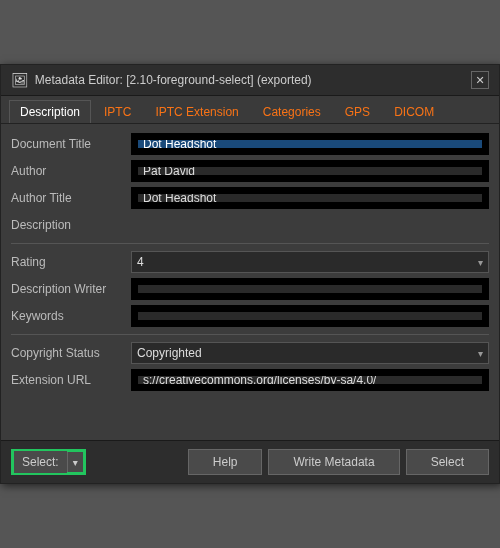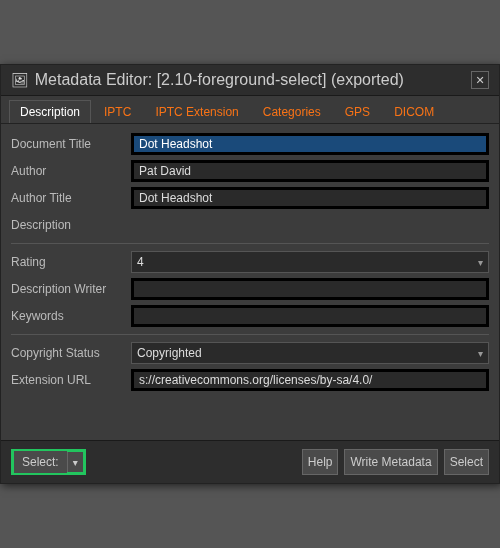--- a/index.html
+++ b/index.html
@@ -29,21 +29,21 @@
     }
     .titlebar-left {
       display: flex;
       align-items: center;
       gap: 6px;
     }
     .titlebar-icon {
       font-size: 14px;
     }
     .titlebar-title {
-      font-size: 16px;
+      font-size: 12px;
       color: #ccc;
     }
     .close-btn {
       background: none;
       border: 1px solid #666;
       color: #ccc;
       width: 18px;
       height: 18px;
       cursor: pointer;
       font-size: 11px;
@@ -89,21 +89,21 @@
     .field-label {
       width: 120px;
       min-width: 120px;
       color: #bbb;
       font-size: 12px;
       padding-right: 6px;
     }
     .field-value {
       flex: 1;
       background: #2a2a2a;
-      border: 3px solid #000000;
+      border: 7px solid #000000;
       color: #ddd;
       padding: 2px 5px;
       font-size: 12px;
       height: 22px;
       outline: none;
     }
     .field-value.highlighted {
       background: #1a4a7a;
       color: #fff;
     }
@@ -149,21 +149,21 @@
     }
     .footer-left {
       display: flex;
       align-items: center;
       gap: 2px;
     }
     .footer-btn {
       background: #4a4a4a;
       border: 1px solid #666;
       color: #ccc;
-      padding: 4px 5px;
+      padding: 4px 24px;
       font-size: 12px;
       cursor: pointer;
       height: 26px;
     }
     .footer-right {
       display: flex;
       gap: 6px;
     }
     .select-label-wrapper {
       display: flex;

